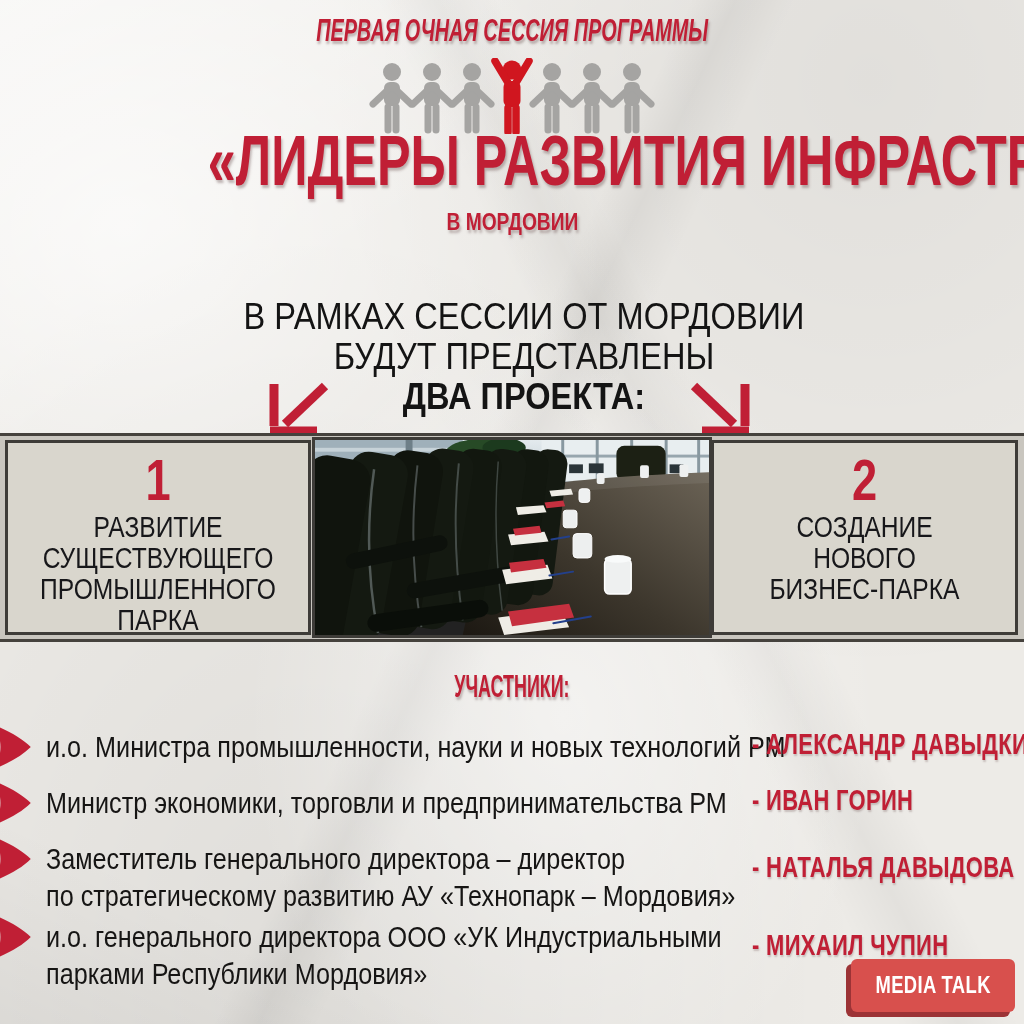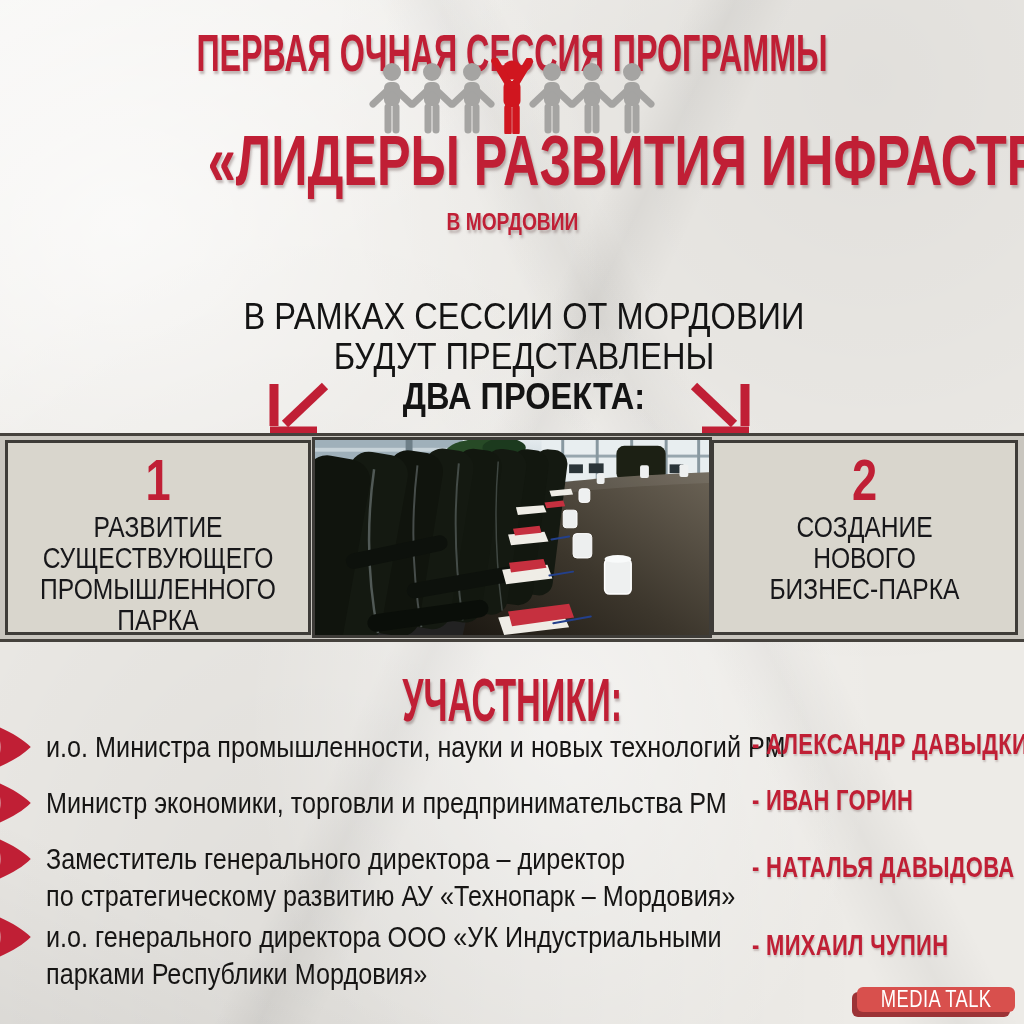--- a/index.html
+++ b/index.html
@@ -14,45 +14,45 @@
       linear-gradient(63deg, transparent 58%, rgba(0,0,0,.045) 62%, transparent 66%),
       linear-gradient(150deg, rgba(255,255,255,.55) 0%, transparent 28%),
       linear-gradient(24deg, rgba(0,0,0,.05) 0%, transparent 14%),
       radial-gradient(ellipse at 30% 96%, rgba(0,0,0,.06), transparent 55%),
       #edebe7;
   }
   .abs{position:absolute;}
   .cx{transform-origin:50% 50%; white-space:nowrap; display:block; text-align:center; width:100%;}
   .red{color:#c01f35;}
   .shadowed{text-shadow:2px 3px 3px rgba(90,60,60,.35);}
-  .kicker{top:27px; left:0; font-size:52px; font-weight:bold; line-height:1;}
+  .kicker{top:14px; left:0; font-size:32px; font-weight:bold; line-height:1;font-style:italic;}
   .kicker span{display:inline-block; transform:scaleX(.62); transform-origin:50% 50%;}
   .title{top:126px; left:0; font-size:70px; font-weight:bold; line-height:1;}
   .title span{display:inline-block; transform:scaleX(.72); transform-origin:50% 50%;}
   .subtitle{top:210px; left:0; font-size:24px; font-weight:bold; line-height:1;}
   .subtitle span{display:inline-block; transform:scaleX(.8); transform-origin:50% 50%;}
   .intro{top:297px; left:0; color:#141414; font-size:37px; line-height:40px;}
   .intro .ln{display:block; text-align:center; transform:scaleX(.88); transform-origin:50% 50%; white-space:nowrap;}
   .intro .bold{font-weight:bold;}
   .band{top:433px; left:0; width:1024px; height:209px; background:#c9c6bf;
         border-top:3px solid #45423d; border-bottom:3px solid #45423d; box-sizing:border-box;}
   .panel{position:absolute; top:4px; height:195px; background:#d9d6cd; border:3px solid #3e3c38; box-sizing:border-box; text-align:center;}
   .panel-left{left:5px; width:306px;}
   .panel-right{left:711px; width:307px;}
   .pnum{display:block; font-size:58px; line-height:62px; font-weight:bold; color:#c01f35; transform:scaleX(.78); transform-origin:50% 50%; margin-top:6px;}
   .pline{display:block; font-size:30px; line-height:31px; color:#17171a; transform:scaleX(.82); transform-origin:50% 50%; white-space:nowrap;}
   .photo{position:absolute; left:312px; top:1px; width:400px; height:201px; border:3px solid #3e3c38; box-sizing:border-box; background:#222;}
   .photo svg{display:block; width:100%; height:100%;}
-  .ph{top:670px; left:0; font-size:61px; font-weight:bold; line-height:1;}
+  .ph{top:670px; left:0; font-size:32px; font-weight:bold; line-height:1;}
   .ph span{display:inline-block; transform:scaleX(.56); transform-origin:50% 50%;}
   .bullet{width:42px; height:46px;}
   .role{color:#161514; font-size:30px; line-height:37px; transform:scaleX(.84); transform-origin:0 0; white-space:nowrap;}
   .pname{color:#c01f35; font-size:30px; font-weight:bold; transform:scaleX(.73); transform-origin:0 50%; white-space:nowrap; letter-spacing:.5px; text-shadow:1px 2px 2px rgba(90,60,60,.25);}
   .badge{right:9px; bottom:12px; background:#d8504d; color:#fff; border-radius:6px;
-         padding:0 10px; box-shadow:-5px 5px 0 #9c3336; font-weight:normal; font-size:23px; line-height:1.1;}
+         padding:14px 10px; box-shadow:-5px 5px 0 #9c3336; font-weight:bold; font-size:23px; line-height:1.1;}
   .badge span{display:inline-block; transform:scaleX(.8); transform-origin:50% 50%; letter-spacing:.5px;}
   .arrow{width:66px; height:54px;}
 </style>
 </head>
 <body>
 
 <div id="poster">
 
   <div class="abs kicker cx red shadowed"><span>ПЕРВАЯ ОЧНАЯ СЕССИЯ ПРОГРАММЫ</span></div>
 

